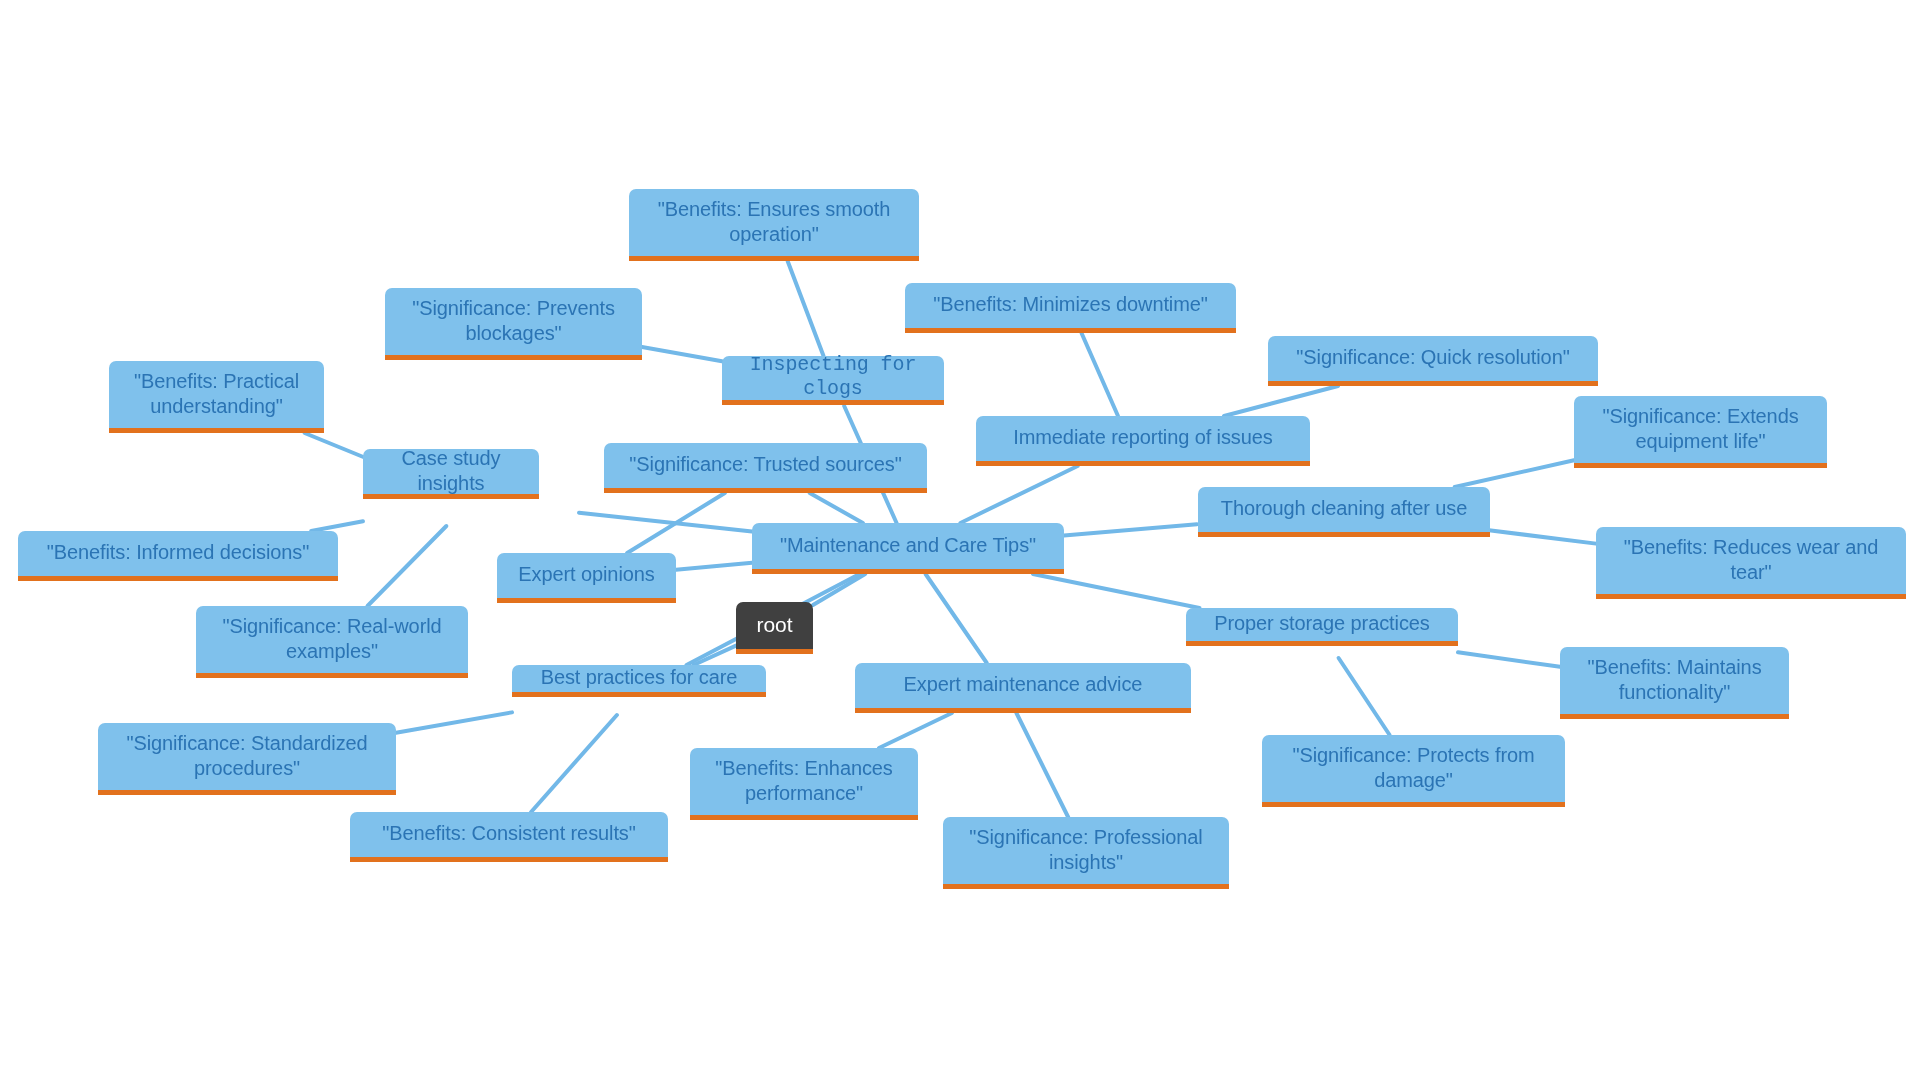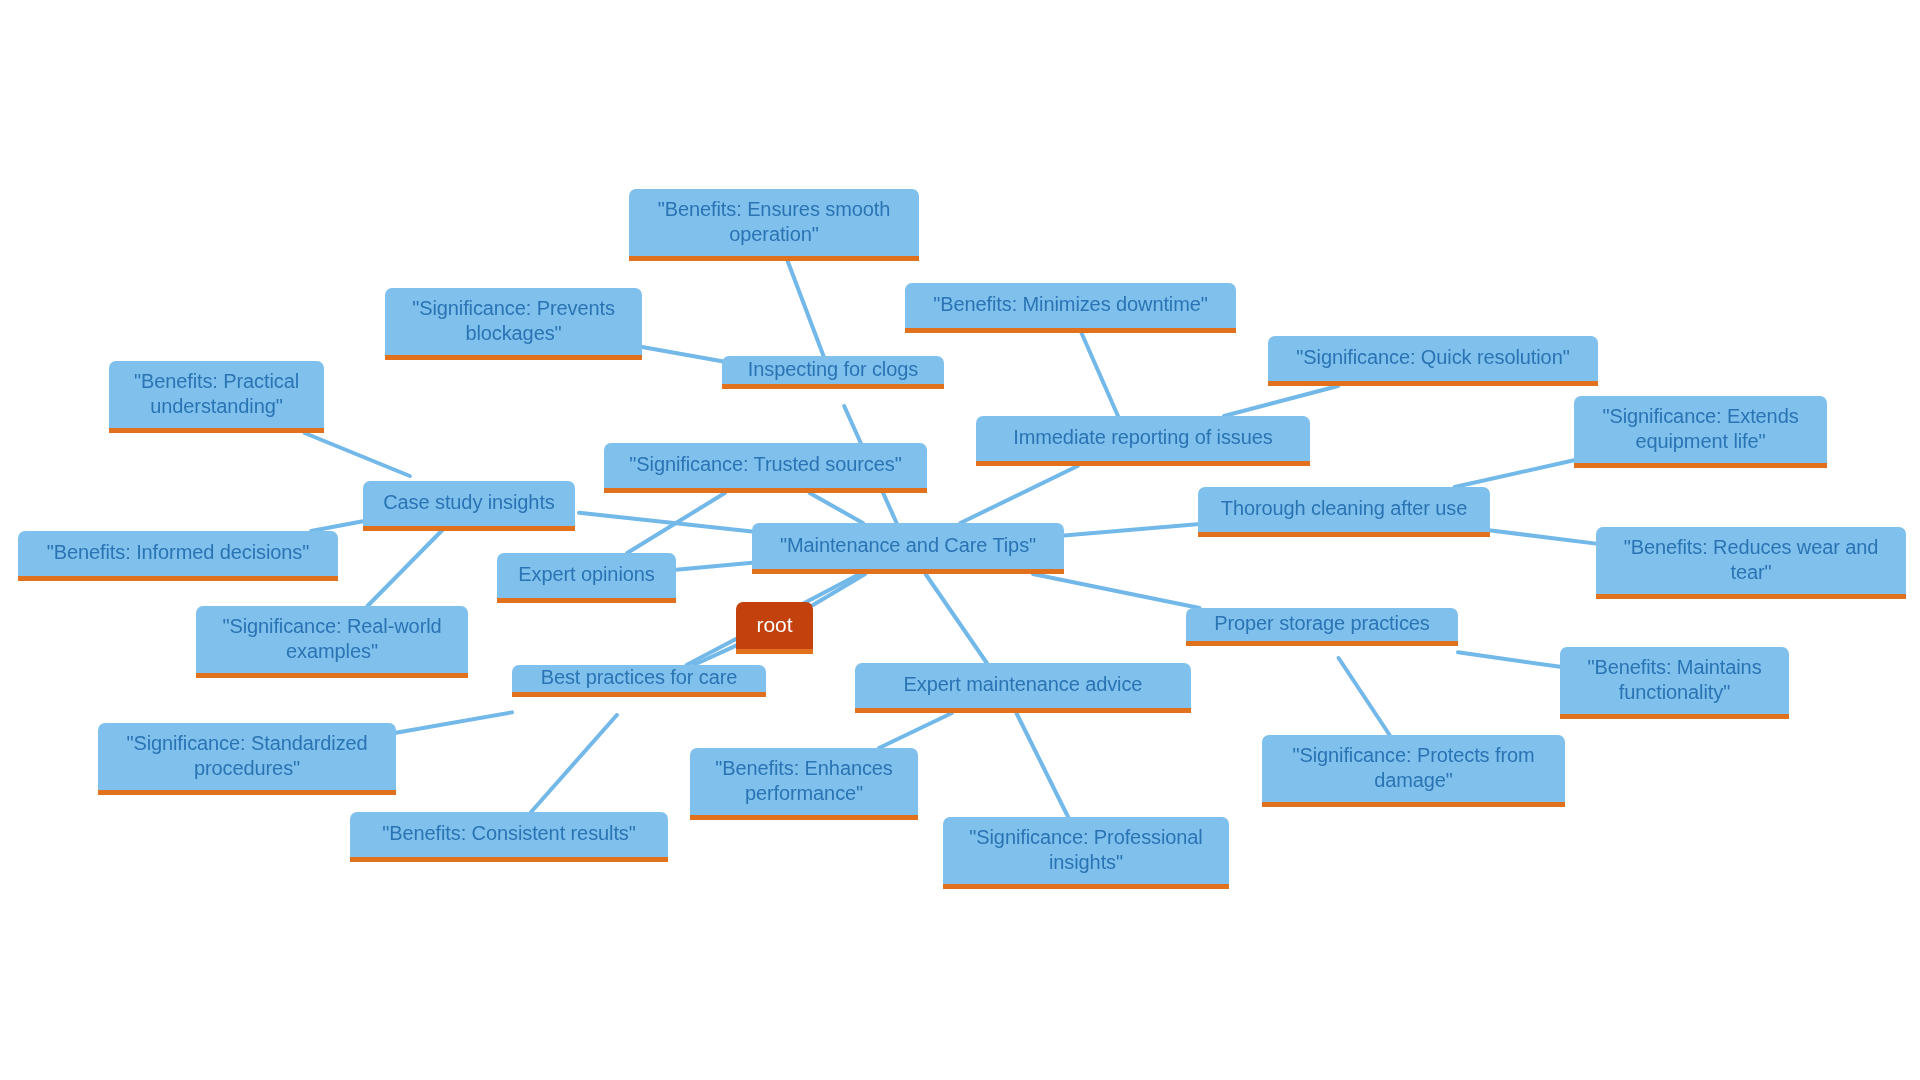--- a/index.html
+++ b/index.html
@@ -38,21 +38,21 @@
     background: #7FC1EC;
     color: #2B74B4;
     font-size: 20px;
     line-height: 1.22;
     letter-spacing: -0.1px;
     padding: 6px 13px 8px 13px;
     border-bottom: 5px solid #E2711D;
     white-space: pre-line;
   }
   .node.root-node {
-    background: #c2410c;
+    background: #404040;
     color: #ffffff;
     border-bottom: 5px solid #E2711D;
     font-size: 21px;
   }
 </style>
 </head>
 <body>
 
 <div id="canvas">
   <svg id="edges" viewBox="0 0 1920 1080" xmlns="http://www.w3.org/2000/svg">
@@ -80,21 +80,21 @@
       <line x1="752" y1="531.5434782608695" x2="579" y2="512.7391304347826" stroke="#72B8E8" stroke-width="4" stroke-linecap="round"></line>
       <line x1="409.82211538461536" y1="476" x2="304.5961538461538" y2="433" stroke="#72B8E8" stroke-width="4" stroke-linecap="round"></line>
       <line x1="363" y1="521.2730375426621" x2="311.1818181818182" y2="531" stroke="#72B8E8" stroke-width="4" stroke-linecap="round"></line>
       <line x1="446.35460992907804" y1="526" x2="367.48936170212767" y2="606" stroke="#72B8E8" stroke-width="4" stroke-linecap="round"></line>
       <line x1="862.860248447205" y1="523" x2="809.7546583850932" y2="493" stroke="#72B8E8" stroke-width="4" stroke-linecap="round"></line>
       <line x1="736" y1="645.6162361623616" x2="693.6370967741935" y2="665" stroke="#72B8E8" stroke-width="4" stroke-linecap="round"></line>
     </svg>
   <div id="node-layer">
       <div class="node root-node" style="left: 736px; top: 602px; width: 77px; height: 52px;">root</div>
       <div class="node" style="left: 752px; top: 523px; width: 312px; height: 51px;">"Maintenance and Care Tips"</div>
-      <div class="node" style="left: 722px; top: 356px; width: 222px; height: 33px;">Inspecting for clogs</div>
+      <div class="node" style="left: 722px; top: 356px; width: 222px; height: 49px; font-family: Liberation Mono, monospace;">Inspecting for clogs</div>
       <div class="node" style="left: 629px; top: 189px; width: 290px; height: 72px;">"Benefits: Ensures smooth
 operation"</div>
       <div class="node" style="left: 385px; top: 288px; width: 257px; height: 72px;">"Significance: Prevents
 blockages"</div>
       <div class="node" style="left: 976px; top: 416px; width: 334px; height: 50px;">Immediate reporting of issues</div>
       <div class="node" style="left: 905px; top: 283px; width: 331px; height: 50px;">"Benefits: Minimizes downtime"</div>
       <div class="node" style="left: 1268px; top: 336px; width: 330px; height: 50px;">"Significance: Quick resolution"</div>
       <div class="node" style="left: 1198px; top: 487px; width: 292px; height: 50px;">Thorough cleaning after use</div>
       <div class="node" style="left: 1574px; top: 396px; width: 253px; height: 72px;">"Significance: Extends
 equipment life"</div>
@@ -109,20 +109,20 @@
       <div class="node" style="left: 690px; top: 748px; width: 228px; height: 72px;">"Benefits: Enhances
 performance"</div>
       <div class="node" style="left: 943px; top: 817px; width: 286px; height: 72px;">"Significance: Professional
 insights"</div>
       <div class="node" style="left: 512px; top: 665px; width: 254px; height: 32px;">Best practices for care</div>
       <div class="node" style="left: 98px; top: 723px; width: 298px; height: 72px;">"Significance: Standardized
 procedures"</div>
       <div class="node" style="left: 350px; top: 812px; width: 318px; height: 50px;">"Benefits: Consistent results"</div>
       <div class="node" style="left: 497px; top: 553px; width: 179px; height: 50px;">Expert opinions</div>
       <div class="node" style="left: 604px; top: 443px; width: 323px; height: 50px;">"Significance: Trusted sources"</div>
-      <div class="node" style="left: 363px; top: 481px; width: 212px; height: 50px;">Case study insights</div>
+      <div class="node" style="left: 363px; top: 449px; width: 176px; height: 50px;">Case study insights</div>
       <div class="node" style="left: 109px; top: 361px; width: 215px; height: 72px;">"Benefits: Practical
 understanding"</div>
       <div class="node" style="left: 18px; top: 531px; width: 320px; height: 50px;">"Benefits: Informed decisions"</div>
       <div class="node" style="left: 196px; top: 606px; width: 272px; height: 72px;">"Significance: Real-world
 examples"</div>
     </div>
 </div>
 
 </body></html>

